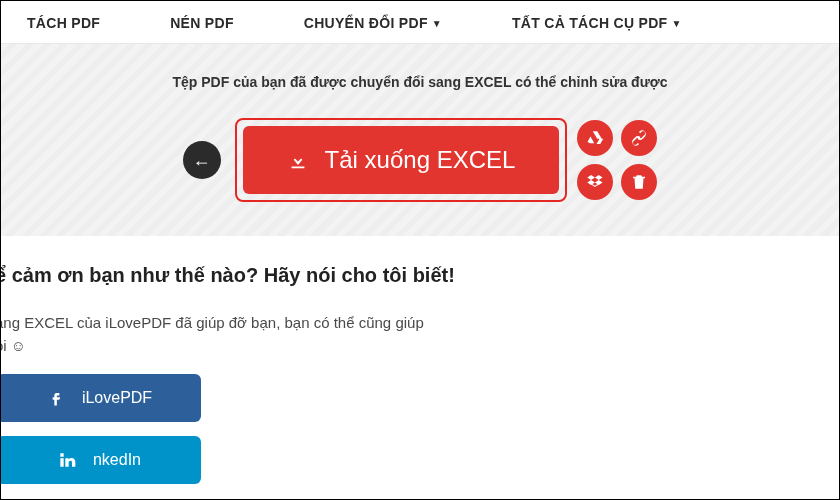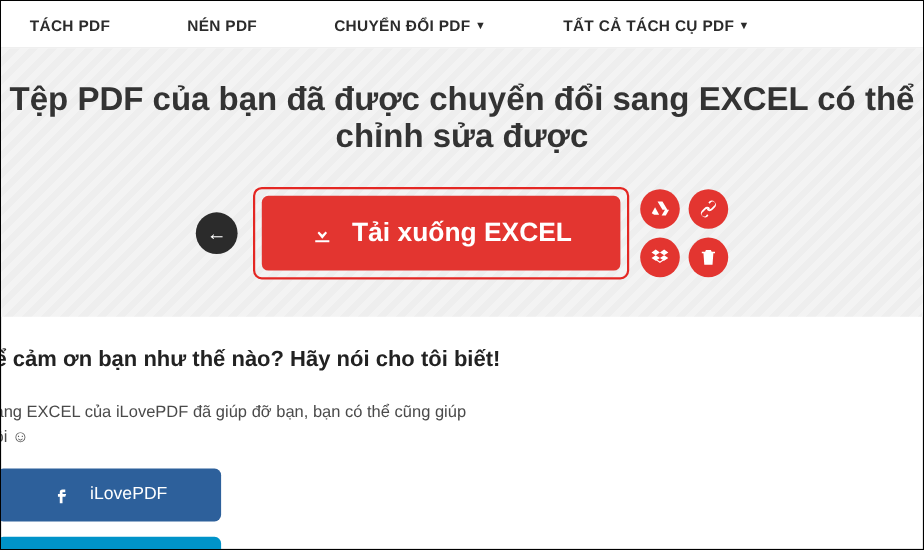--- a/index.html
+++ b/index.html
@@ -4,26 +4,26 @@
 <style>
 * { margin: 0; padding: 0; box-sizing: border-box; font-family: Arial, Helvetica, sans-serif; }
 html, body { width: 840px; height: 500px; overflow: hidden; }
 body { background: #fff; border: 1px solid #000; position: relative; }
 
 .navbar { display: flex; gap: 70px; padding: 14px 26px 12px; width: 100%; background: #fff; border-bottom: 1px solid #e8e8e8; }
 .nav-item { font-size: 14px; font-weight: 600; color: #2b2b2b; letter-spacing: .3px; white-space: nowrap; display: flex; align-items: center; cursor: pointer; }
 .caret { font-size: 10px; margin-left: 4px; }
 
 .hero { width: 100%; padding: 28px 0 34px; background: repeating-linear-gradient(135deg,#f3f3f3 0 6px,#eeeeee 6px 12px); position: relative; display: flex; flex-direction: column; align-items: center; }
-.hero-title { font-size: 30px; font-weight: 600; color: #333; text-align: center; margin-top: 2px; }
+.hero-title { font-size: 14px; font-weight: 600; color: #333; text-align: center; margin-top: 2px; }
 
 .download-row { display: flex; align-items: center; margin-top: 28px; position: relative; }
 .back-btn { width: 38px; height: 38px; border-radius: 50%; background: #2b2b2b; color: #fff; display: flex; align-items: center; justify-content: center; font-size: 18px; margin-right: 14px; cursor: pointer; }
 .dl-wrap { position: relative; padding: 6px; border: 2px solid #e42723; border-radius: 8px; }
-.dl-btn { background: #e33530; color: #fff; font-size: 24px; font-weight: 700; padding: 20px 44px; border-radius: 6px; display: flex; align-items: center; gap: 16px; cursor: pointer; }
+.dl-btn { background: #e33530; color: #fff; font-size: 24px; font-weight: 400; padding: 20px 44px; border-radius: 6px; display: flex; align-items: center; gap: 16px; cursor: pointer; }
 .dl-btn svg { width: 22px; height: 22px; fill: #fff; flex-shrink: 0; }
 
 .side-icons { margin-left: 10px; display: grid; grid-template-columns: repeat(2,36px); grid-auto-rows: 36px; gap: 8px; }
 .round-icon { width: 36px; height: 36px; border-radius: 50%; background: #e33530; display: flex; align-items: center; justify-content: center; cursor: pointer; }
 .round-icon svg { width: 18px; height: 18px; fill: #fff; }
 
 .thanks { padding-left: 0; margin-left: -6px; margin-top: 28px; width: 100%; }
 .thanks-heading { font-size: 20px; font-weight: 600; color: #222; margin-bottom: 24px; }
 .thanks-sub { font-size: 15px; color: #4a4a4a; line-height: 1.55; margin-bottom: 16px; }
 

